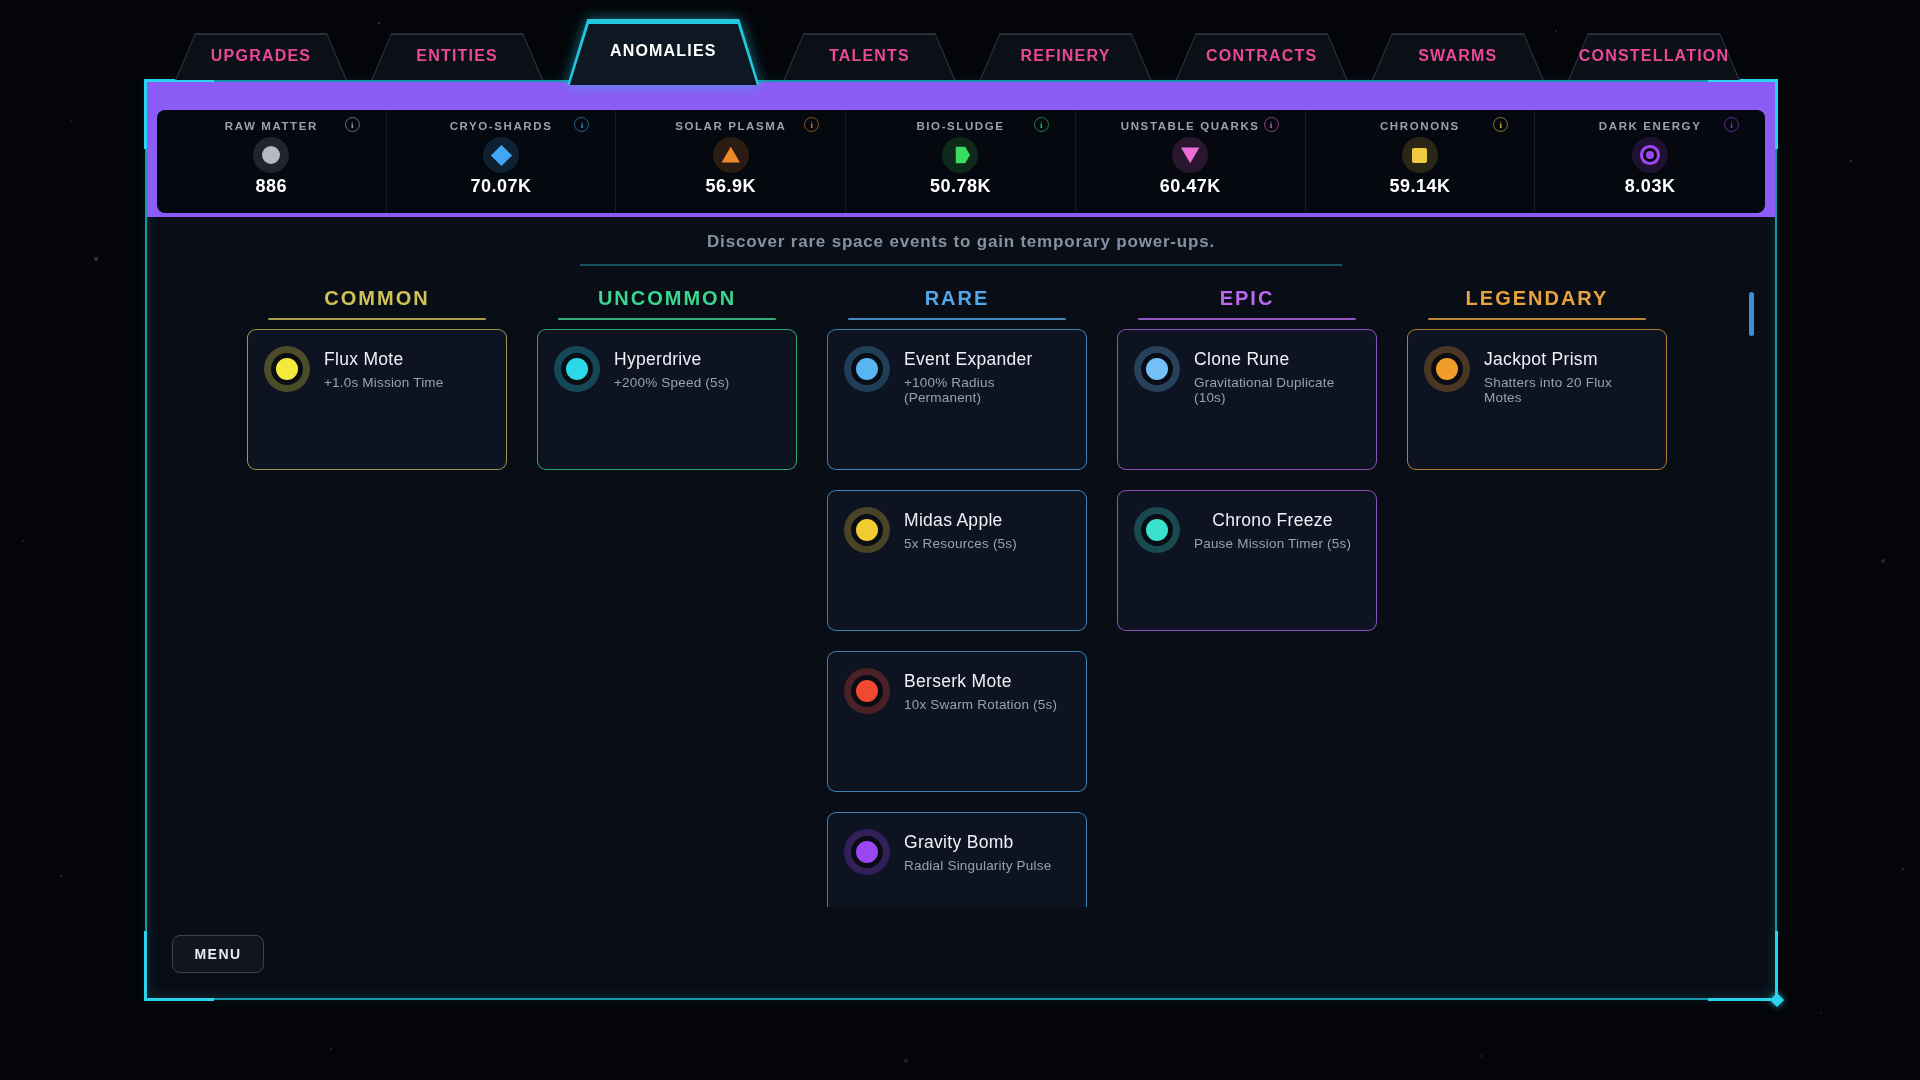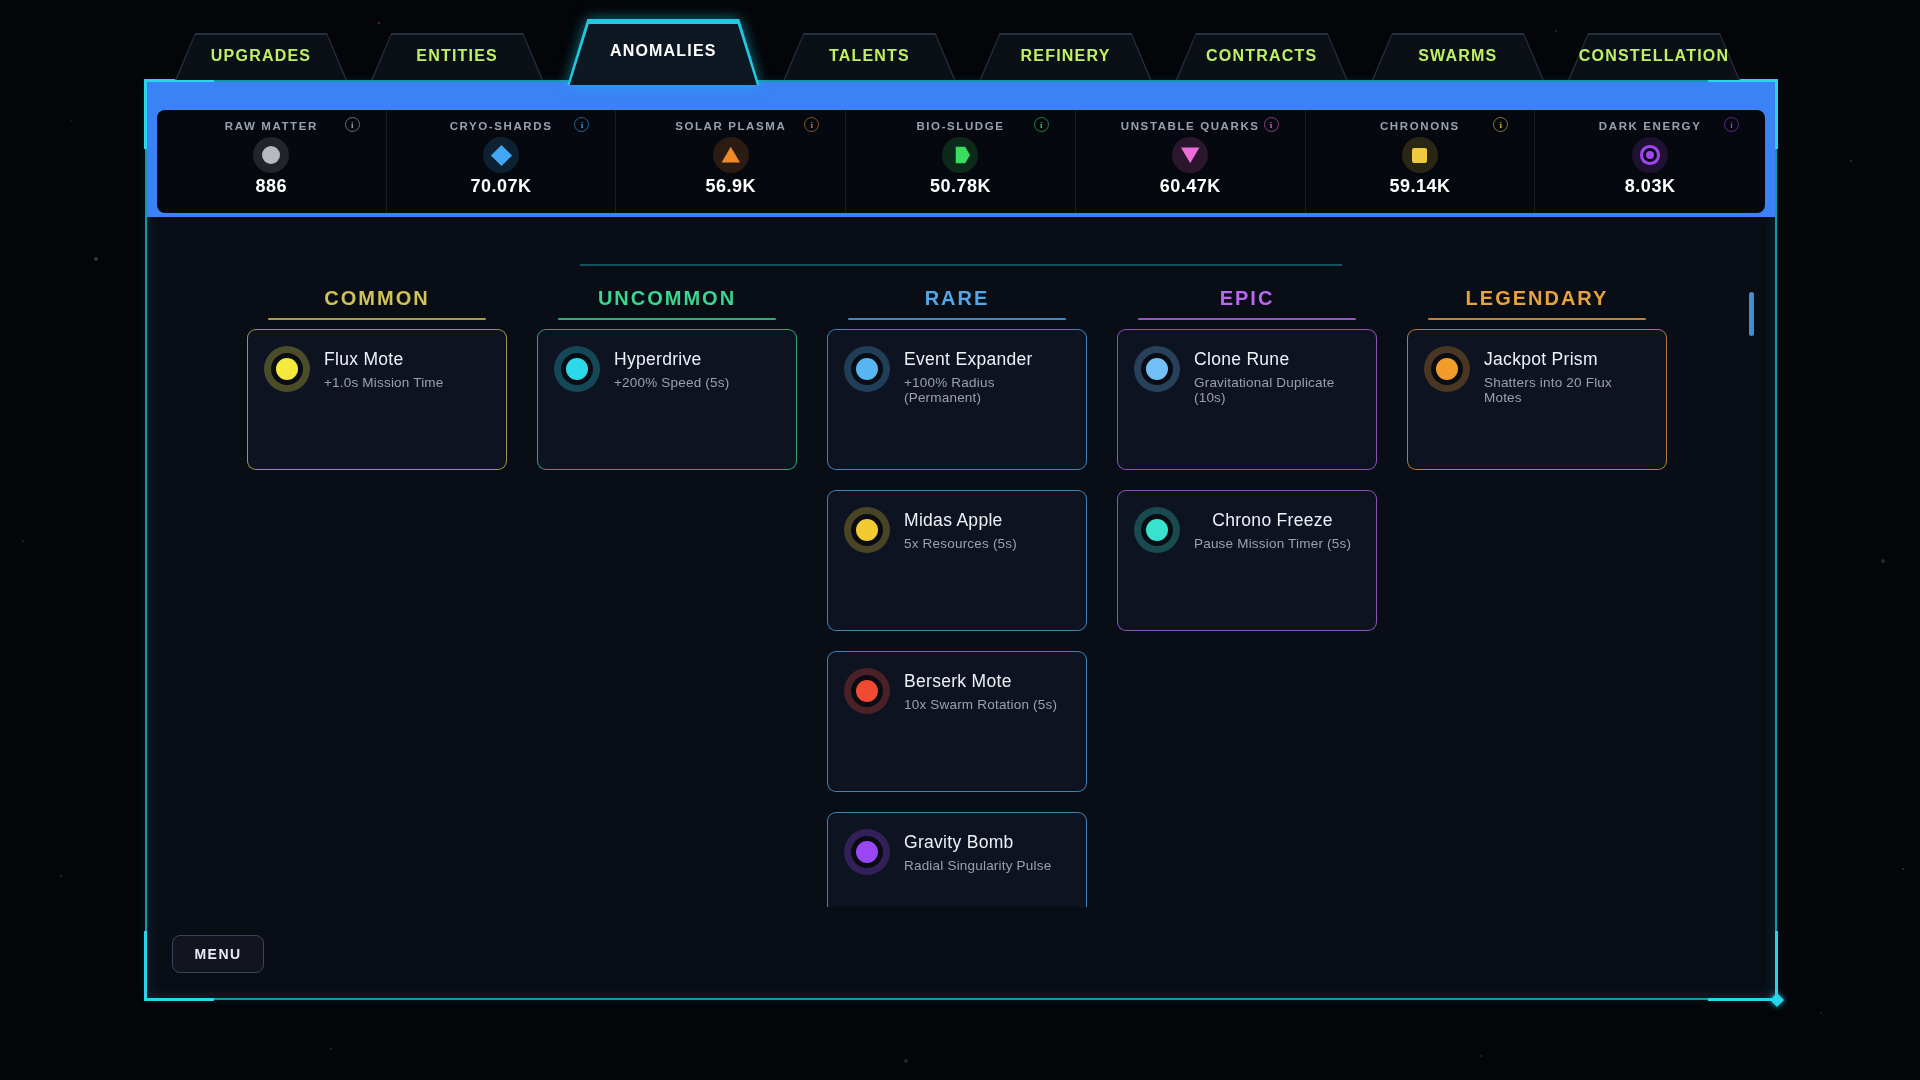--- a/index.html
+++ b/index.html
@@ -30,21 +30,21 @@
     display:flex; justify-content:space-between; align-items:flex-end; z-index:6;
   }
   .tab { position:relative; width:172px; height:47px; cursor:pointer; flex:0 0 auto; }
   .tab-bg-outer { position:absolute; inset:0;
     clip-path:polygon(20px 0, calc(100% - 20px) 0, 100% 100%, 0 100%);
     background:#27303f; }
   .tab-bg-inner { position:absolute; inset:1.5px 1.5px 0 1.5px;
     clip-path:polygon(19px 0, calc(100% - 19px) 0, 100% 100%, 0 100%);
     background:#0b0f16; }
   .tab-label { position:absolute; inset:0; display:flex; align-items:center; justify-content:center;
-    font-size:16px; font-weight:bold; letter-spacing:1.2px; color:#bef264; z-index:2; padding-bottom:2px; }
+    font-size:16px; font-weight:bold; letter-spacing:1.2px; color:#ec4899; z-index:2; padding-bottom:2px; }
   .tab.active { width:192px; height:66px; margin-bottom:-5px;
     filter:drop-shadow(0 0 7px rgba(34,200,226,.55)); }
   .tab.active .tab-bg-outer { background:#22c8e2; }
   .tab.active .tab-bg-inner { inset:5px 2.5px 0 2.5px; background:#0e1822; }
   .tab.active .tab-label { color:#ffffff; }
 
   
   .panel {
     position:absolute; left:145px; top:80px; width:1632px; height:920px;
     background:#090d15; border:2px solid #1597ab; z-index:1;
@@ -53,21 +53,21 @@
   .corner { position:absolute; width:70px; height:70px; z-index:4; pointer-events:none; }
   .corner:before, .corner:after { content:""; position:absolute; background:#2ad4ec; }
   .corner.tl { left:-3px; top:-3px; }  .corner.tl:before{width:3px;height:70px;} .corner.tl:after{width:70px;height:3px;}
   .corner.tr { right:-3px; top:-3px; } .corner.tr:before{right:0;width:3px;height:70px;} .corner.tr:after{right:0;width:70px;height:3px;}
   .corner.bl { left:-3px; bottom:-3px; } .corner.bl:before{bottom:0;width:3px;height:70px;} .corner.bl:after{bottom:0;width:70px;height:3px;}
   .corner.br { right:-3px; bottom:-3px; } .corner.br:before{right:0;bottom:0;width:3px;height:70px;} .corner.br:after{right:0;bottom:0;width:70px;height:3px;}
   .corner-diamond { position:absolute; right:-7px; bottom:-7px; width:10px; height:10px;
     background:#2ad4ec; transform:rotate(45deg); z-index:5; box-shadow:0 0 6px rgba(42,212,236,.8); }
 
   
-  .header-band { position:absolute; top:0; left:0; right:0; height:135px; background:#3b82f6; }
+  .header-band { position:absolute; top:0; left:0; right:0; height:135px; background:#8b5cf6; }
   .resource-bar { position:absolute; top:28px; left:10px; right:10px; bottom:4px;
     background:#05080e; border-radius:8px;
     display:grid; grid-template-columns:repeat(7,1fr); }
   .resource-cell { position:relative; display:flex; flex-direction:column; align-items:center;
     border-right:1px solid #151c28; padding-top:10px; }
   .resource-cell:last-child { border-right:none; }
   .resource-name { font-size:11.5px; font-weight:bold; letter-spacing:1.6px; color:#98a2b0; }
   .resource-icon { width:36px; height:36px; border-radius:50%; margin-top:5px;
     display:flex; align-items:center; justify-content:center; }
   .resource-value { margin-top:3px; font-size:18px; font-weight:bold; color:#ffffff; letter-spacing:.5px; }
@@ -228,20 +228,21 @@
           <span class="resource-name">DARK ENERGY</span>
           <span class="info-icon" style="border-color:rgba(160,68,242,0.55);color:rgba(160,68,242,0.85)">i</span>
           <span class="resource-icon" style="background:rgba(160,68,242,0.16)">
             <span class="shape-donut" style="background: rgb(160, 68, 242); box-shadow: rgb(7, 10, 16) 0px 0px 0px 3px, rgb(160, 68, 242) 0px 0px 0px 6px;"></span>
           </span>
           <div class="resource-value">8.03K</div>
         </div>
       </div>
   </div>
 
+  <div class="tagline">Discover rare space events to gain temporary power-ups.</div>
   <div class="tagline-divider"></div>
 
   <div class="columns" id="columns">
       <div>
         <div class="rarity-header" style="color:#cfc258">COMMON</div>
         <div class="rarity-underline" style="background:rgba(207,194,88,0.8)"></div>
         <div class="cards">
           <div class="card" style="border-color: rgba(207, 194, 88, 0.75);">
             <span class="card-icon" style="background:rgba(244,234,61,0.27)">
               <span class="card-dot" style="background:#f4ea3d"></span>

